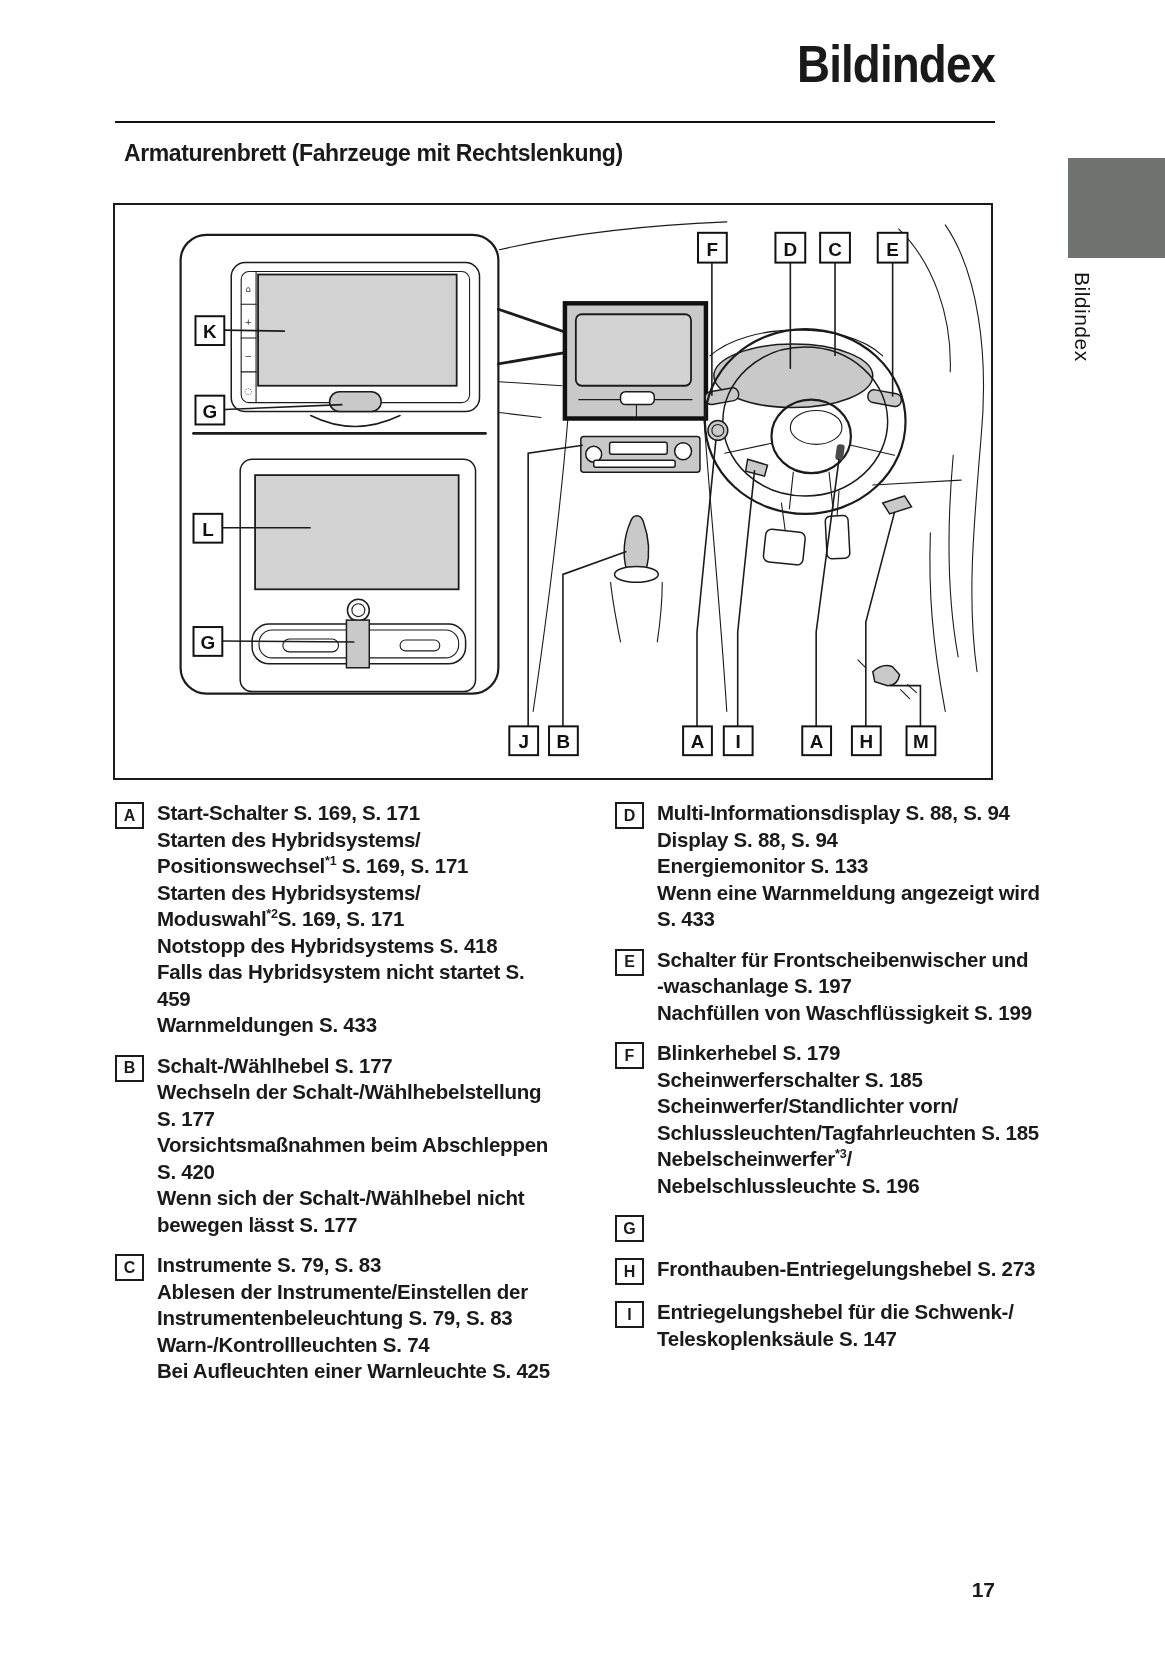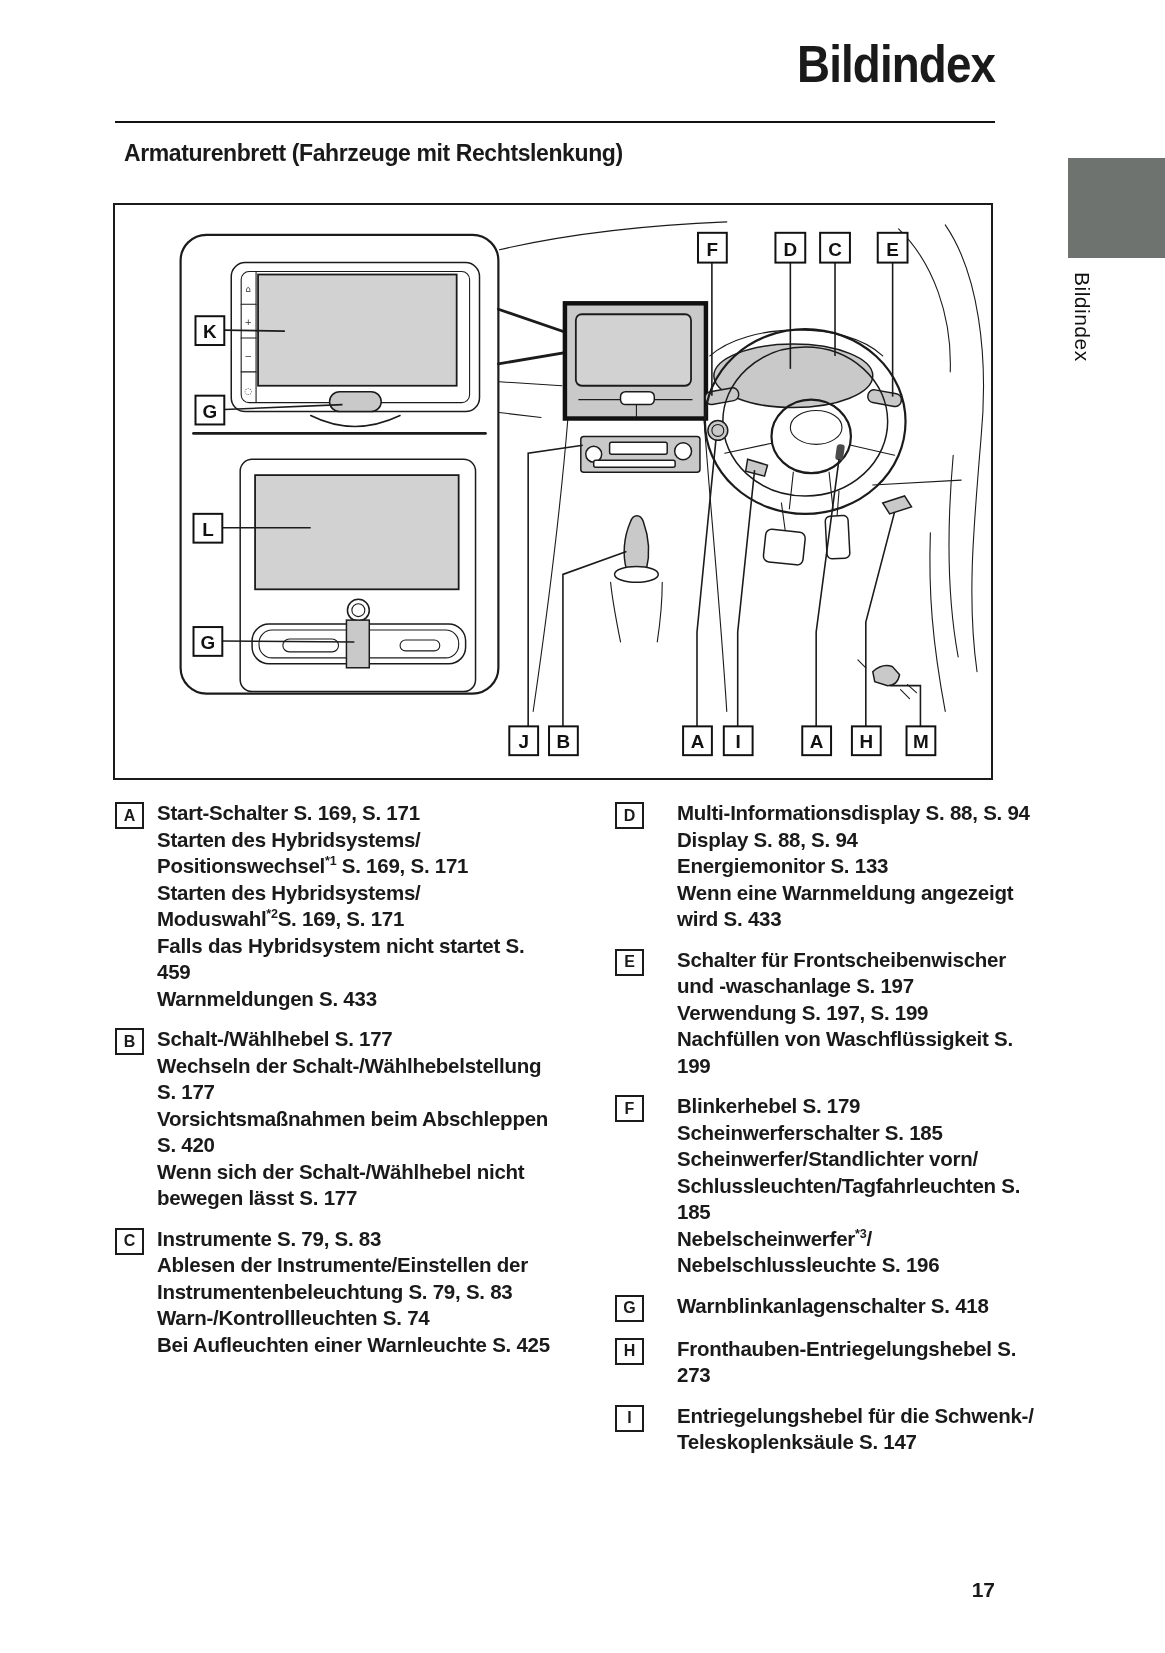--- a/index.html
+++ b/index.html
@@ -35,21 +35,21 @@
   .index-col{position:absolute;top:800px;}
   .index-col.left{left:115px;width:440px;}
   .index-col.right{left:615px;width:425px;}
   .idx-item{display:flex;gap:13px;margin-bottom:14px;align-items:flex-start;}
   .idx-label{flex:0 0 auto;width:25px;height:23px;border:2px solid #1b1b1b;
        font-size:16px;font-weight:bold;display:flex;align-items:center;justify-content:center;
        margin-top:2px;background:#fff;}
   .idx-text{font-size:20.5px;line-height:26.5px;letter-spacing:-0.25px;font-weight:bold;}
   .idx-text .entry{display:block;}
   .index-col.left .idx-text{width:400px;}
-  .index-col.right .idx-text{width:385px;margin-left:20px;}
+  .index-col.right .idx-text{width:385px;}
   .entry sup{font-size:12.5px;line-height:0;vertical-align:super;}
   .page-number{position:absolute;top:1578px;right:170px;font-size:21px;font-weight:bold;}
 </style>
 </head>
 <body>
 
 <div class="page-title">Bildindex</div>
 <div class="header-rule"></div>
 <div class="section-heading">Armaturenbrett (Fahrzeuge mit Rechtslenkung)</div>
 <div class="side-tab"></div>
@@ -242,20 +242,21 @@
 </svg>
 </div>
 
 <div class="index-col left" id="col-left">
     <div class="idx-item">
       <span class="idx-label">A</span>
       <div class="idx-text">
         <span class="entry">Start-Schalter S. 169, S. 171</span>
         <span class="entry">Starten des Hybridsystems/​Positionswechsel<sup>*1</sup> S. 169, S. 171</span>
         <span class="entry">Starten des Hybridsystems/​Moduswahl<sup>*2</sup>S. 169, S. 171</span>
+        <span class="entry">Notstopp des Hybridsystems S. 418</span>
         <span class="entry">Falls das Hybridsystem nicht startet S. 459</span>
         <span class="entry">Warnmeldungen S. 433</span>
       </div>
     </div>
     <div class="idx-item">
       <span class="idx-label">B</span>
       <div class="idx-text">
         <span class="entry">Schalt-/​Wählhebel S. 177</span>
         <span class="entry">Wechseln der Schalt-/​Wählhebelstellung S. 177</span>
         <span class="entry">Vorsichtsmaßnahmen beim Abschleppen S. 420</span>
@@ -279,38 +280,34 @@
         <span class="entry">Multi-Informationsdisplay S. 88, S. 94</span>
         <span class="entry">Display S. 88, S. 94</span>
         <span class="entry">Energiemonitor S. 133</span>
         <span class="entry">Wenn eine Warnmeldung angezeigt wird S. 433</span>
       </div>
     </div>
     <div class="idx-item">
       <span class="idx-label">E</span>
       <div class="idx-text">
         <span class="entry">Schalter für Frontscheibenwischer und -waschanlage S. 197</span>
-        <span class="entry">Verwendung S. 197, S. 199</span>
         <span class="entry">Nachfüllen von Waschflüssigkeit S. 199</span>
       </div>
     </div>
     <div class="idx-item">
       <span class="idx-label">F</span>
       <div class="idx-text">
         <span class="entry">Blinkerhebel S. 179</span>
         <span class="entry">Scheinwerferschalter S. 185</span>
         <span class="entry">Scheinwerfer/​Standlichter vorn/​Schlussleuchten/​Tagfahrleuchten S. 185</span>
         <span class="entry">Nebelscheinwerfer<sup>*3</sup>/​Nebelschlussleuchte S. 196</span>
       </div>
     </div>
     <div class="idx-item">
       <span class="idx-label">G</span>
-      <div class="idx-text">
-        <span class="entry">Warnblinkanlagenschalter S. 418</span>
-      </div>
     </div>
     <div class="idx-item">
       <span class="idx-label">H</span>
       <div class="idx-text">
         <span class="entry">Fronthauben-Entriegelungshebel S. 273</span>
       </div>
     </div>
     <div class="idx-item">
       <span class="idx-label">I</span>
       <div class="idx-text">

